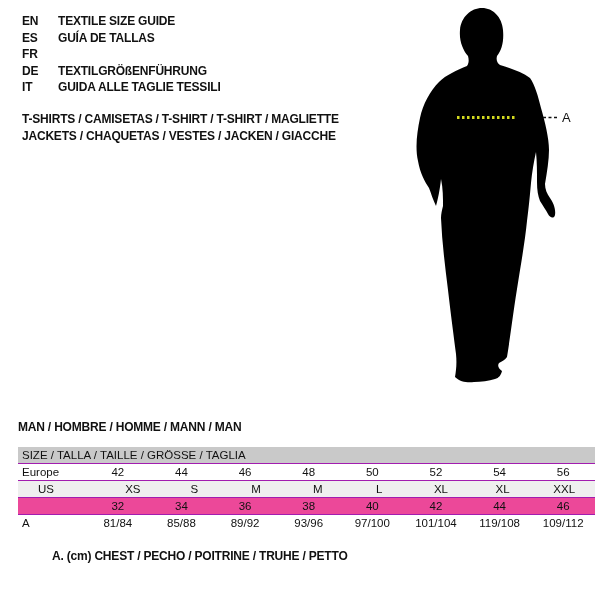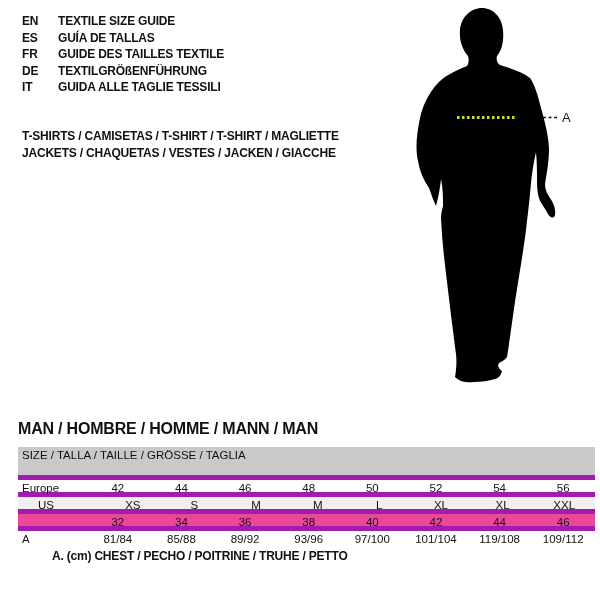--- a/index.html
+++ b/index.html
@@ -5,31 +5,31 @@
   html,body{margin:0;padding:0;background:#fff;}
   #canvas{
     position:relative;width:600px;height:600px;background:#ffffff;
     font-family:"Liberation Sans", sans-serif;color:#111;overflow:hidden;
   }
   
   .lang-block{position:absolute;left:22px;top:13px;font-weight:bold;font-size:12px;letter-spacing:-0.2px;}
   .lang-row{display:flex;line-height:16.5px;}
   .lang-code{width:36px;}
   
-  .cats{position:absolute;left:22px;top:128px;font-weight:bold;font-size:12px;line-height:17px;letter-spacing:-0.2px;}
+  .cats{position:absolute;left:22px;top:111px;font-weight:bold;font-size:12px;line-height:17px;letter-spacing:-0.2px;}
   
   .figure{position:absolute;left:410px;top:0;width:190px;height:400px;}
   .figure svg{display:block;width:190px;height:400px;}
   .figure text{font-family:"Liberation Sans",sans-serif;font-size:13px;fill:#111;}
   
-  .man-title{position:absolute;left:18px;top:420px;font-weight:bold;font-size:16px;letter-spacing:-0.2px;}
+  .man-title{position:absolute;left:18px;top:420px;font-weight:bold;font-size:12px;letter-spacing:-0.2px;}
   
   .size-table{position:absolute;left:18px;top:447px;width:577px;font-size:11.5px;}
-  .thead{background:#c9c9c9;height:28px;line-height:16px;padding-left:4px;}
-  .trow{display:flex;height:17px;line-height:17px;border-top:5px solid #a21caf;box-sizing:border-box;}
+  .thead{background:#c9c9c9;height:16px;line-height:16px;padding-left:4px;}
+  .trow{display:flex;height:17px;line-height:17px;border-top:1px solid #a21caf;box-sizing:border-box;}
   .trow.shaded{background:#efefef;}
   .tlabel{width:68px;padding-left:4px;box-sizing:border-box;}
   .tcell{flex:1;text-align:center;}
   
   .footnote{position:absolute;left:18px;top:549px;font-weight:bold;font-size:12px;letter-spacing:-0.2px;margin-left:34px;}
 </style>
 </head>
 <body>
 
 <div id="canvas">
@@ -40,21 +40,20 @@
     <span class="lang-text">TEXTILE SIZE GUIDE</span>
   </div>
 
   <div class="lang-row">
     <span class="lang-code">ES</span>
     <span class="lang-text">GUÍA DE TALLAS</span>
   </div>
 
   <div class="lang-row">
     <span class="lang-code">FR</span>
-    <span class="lang-text">GUIDE DES TAILLES TEXTILE</span>
   </div>
 
   <div class="lang-row">
     <span class="lang-code">DE</span>
     <span class="lang-text">TEXTILGRÖßENFÜHRUNG</span>
   </div>
 
   <div class="lang-row">
     <span class="lang-code">IT</span>
     <span class="lang-text">GUIDA ALLE TAGLIE TESSILI</span>

